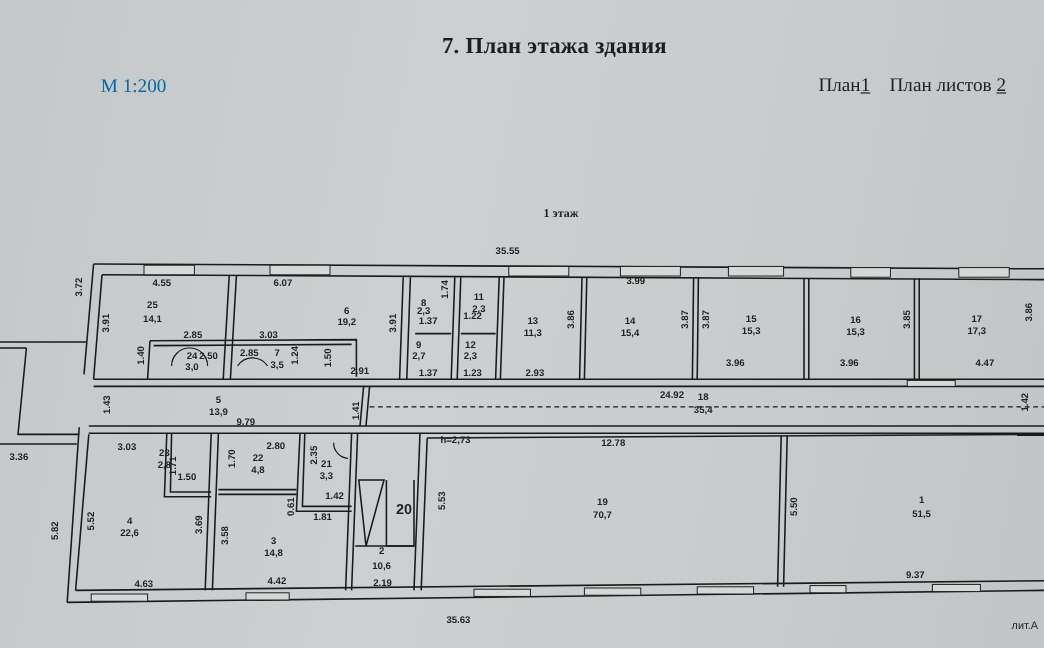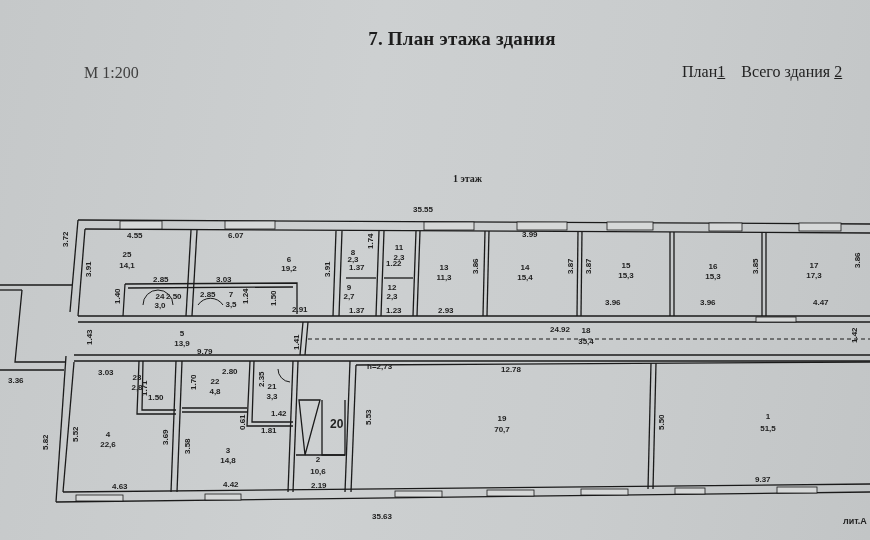--- a/index.html
+++ b/index.html
@@ -1,38 +1,38 @@
 <!DOCTYPE html>
 <html><head>
 <meta charset="utf-8">
 <style>
   html,body{margin:0;padding:0;}
   body{width:870px;height:540px;overflow:hidden;background:#c8cbcc;font-family:"Liberation Serif",serif;position:relative;}
   .paper{position:absolute;left:0;top:0;width:870px;height:540px;background:linear-gradient(100deg,#c5c8c9 0%,#cdd0d1 40%,#c9cccd 70%,#c2c5c6 100%);}
   .title{position:absolute;left:0;width:870px;top:28px;text-align:center;font-size:19px;font-weight:bold;color:#1d1d1d;letter-spacing:0.2px;padding-left:27px;}
-  .scale{position:absolute;left:84px;top:64px;font-size:16px;color:#404040;}
+  .scale{position:absolute;left:84px;top:64px;font-size:16px;color:#0369a1;}
   .sheet{position:absolute;left:682px;top:63px;font-size:16px;color:#222;}
   .sheet .u{text-decoration:underline;}
   .floor{position:absolute;left:453px;top:173px;font-family:Liberation Serif, serif;font-size:10px;font-weight:bold;color:#222;}
-  .lit{position:absolute;left:843px;top:516px;font-family:"Liberation Sans",sans-serif;font-size:9px;font-weight:bold;color:#222;text-align:center;}
+  .lit{position:absolute;left:843px;top:516px;font-family:"Liberation Sans",sans-serif;font-size:9px;font-weight:normal;color:#222;text-align:center;}
   svg{position:absolute;left:0;top:0;}
   .dim{font-family:"Liberation Sans",sans-serif;font-size:8px;font-weight:bold;fill:#222;}
   .room{font-family:"Liberation Sans",sans-serif;font-size:8px;font-weight:bold;fill:#222;text-anchor:middle;}
   .big{font-family:"Liberation Sans",sans-serif;font-size:12px;font-weight:bold;fill:#222;}
 </style>
 </head>
 <body>
 
 <div class="paper"></div>
 
 <div class="title">7. План этажа   здания</div>
 <div class="scale">М 1:200</div>
 <div class="sheet">
   <span>План</span><span class="u">1</span>
-  &nbsp;&nbsp;&nbsp;<span>Всего здания</span>
+  &nbsp;&nbsp;&nbsp;<span>План листов</span>
   <span class="u">2</span>
 </div>
 <div class="floor">1 этаж</div>
 <div class="lit">лит.А</div>
 
 <svg width="870" height="540" viewBox="0 0 870 540">
   <g stroke="#1a1a1a" fill="none" stroke-width="1.3">
 
     <path d="M78,220 L870,224"></path>
     <path d="M85,229 L870,233"></path>

